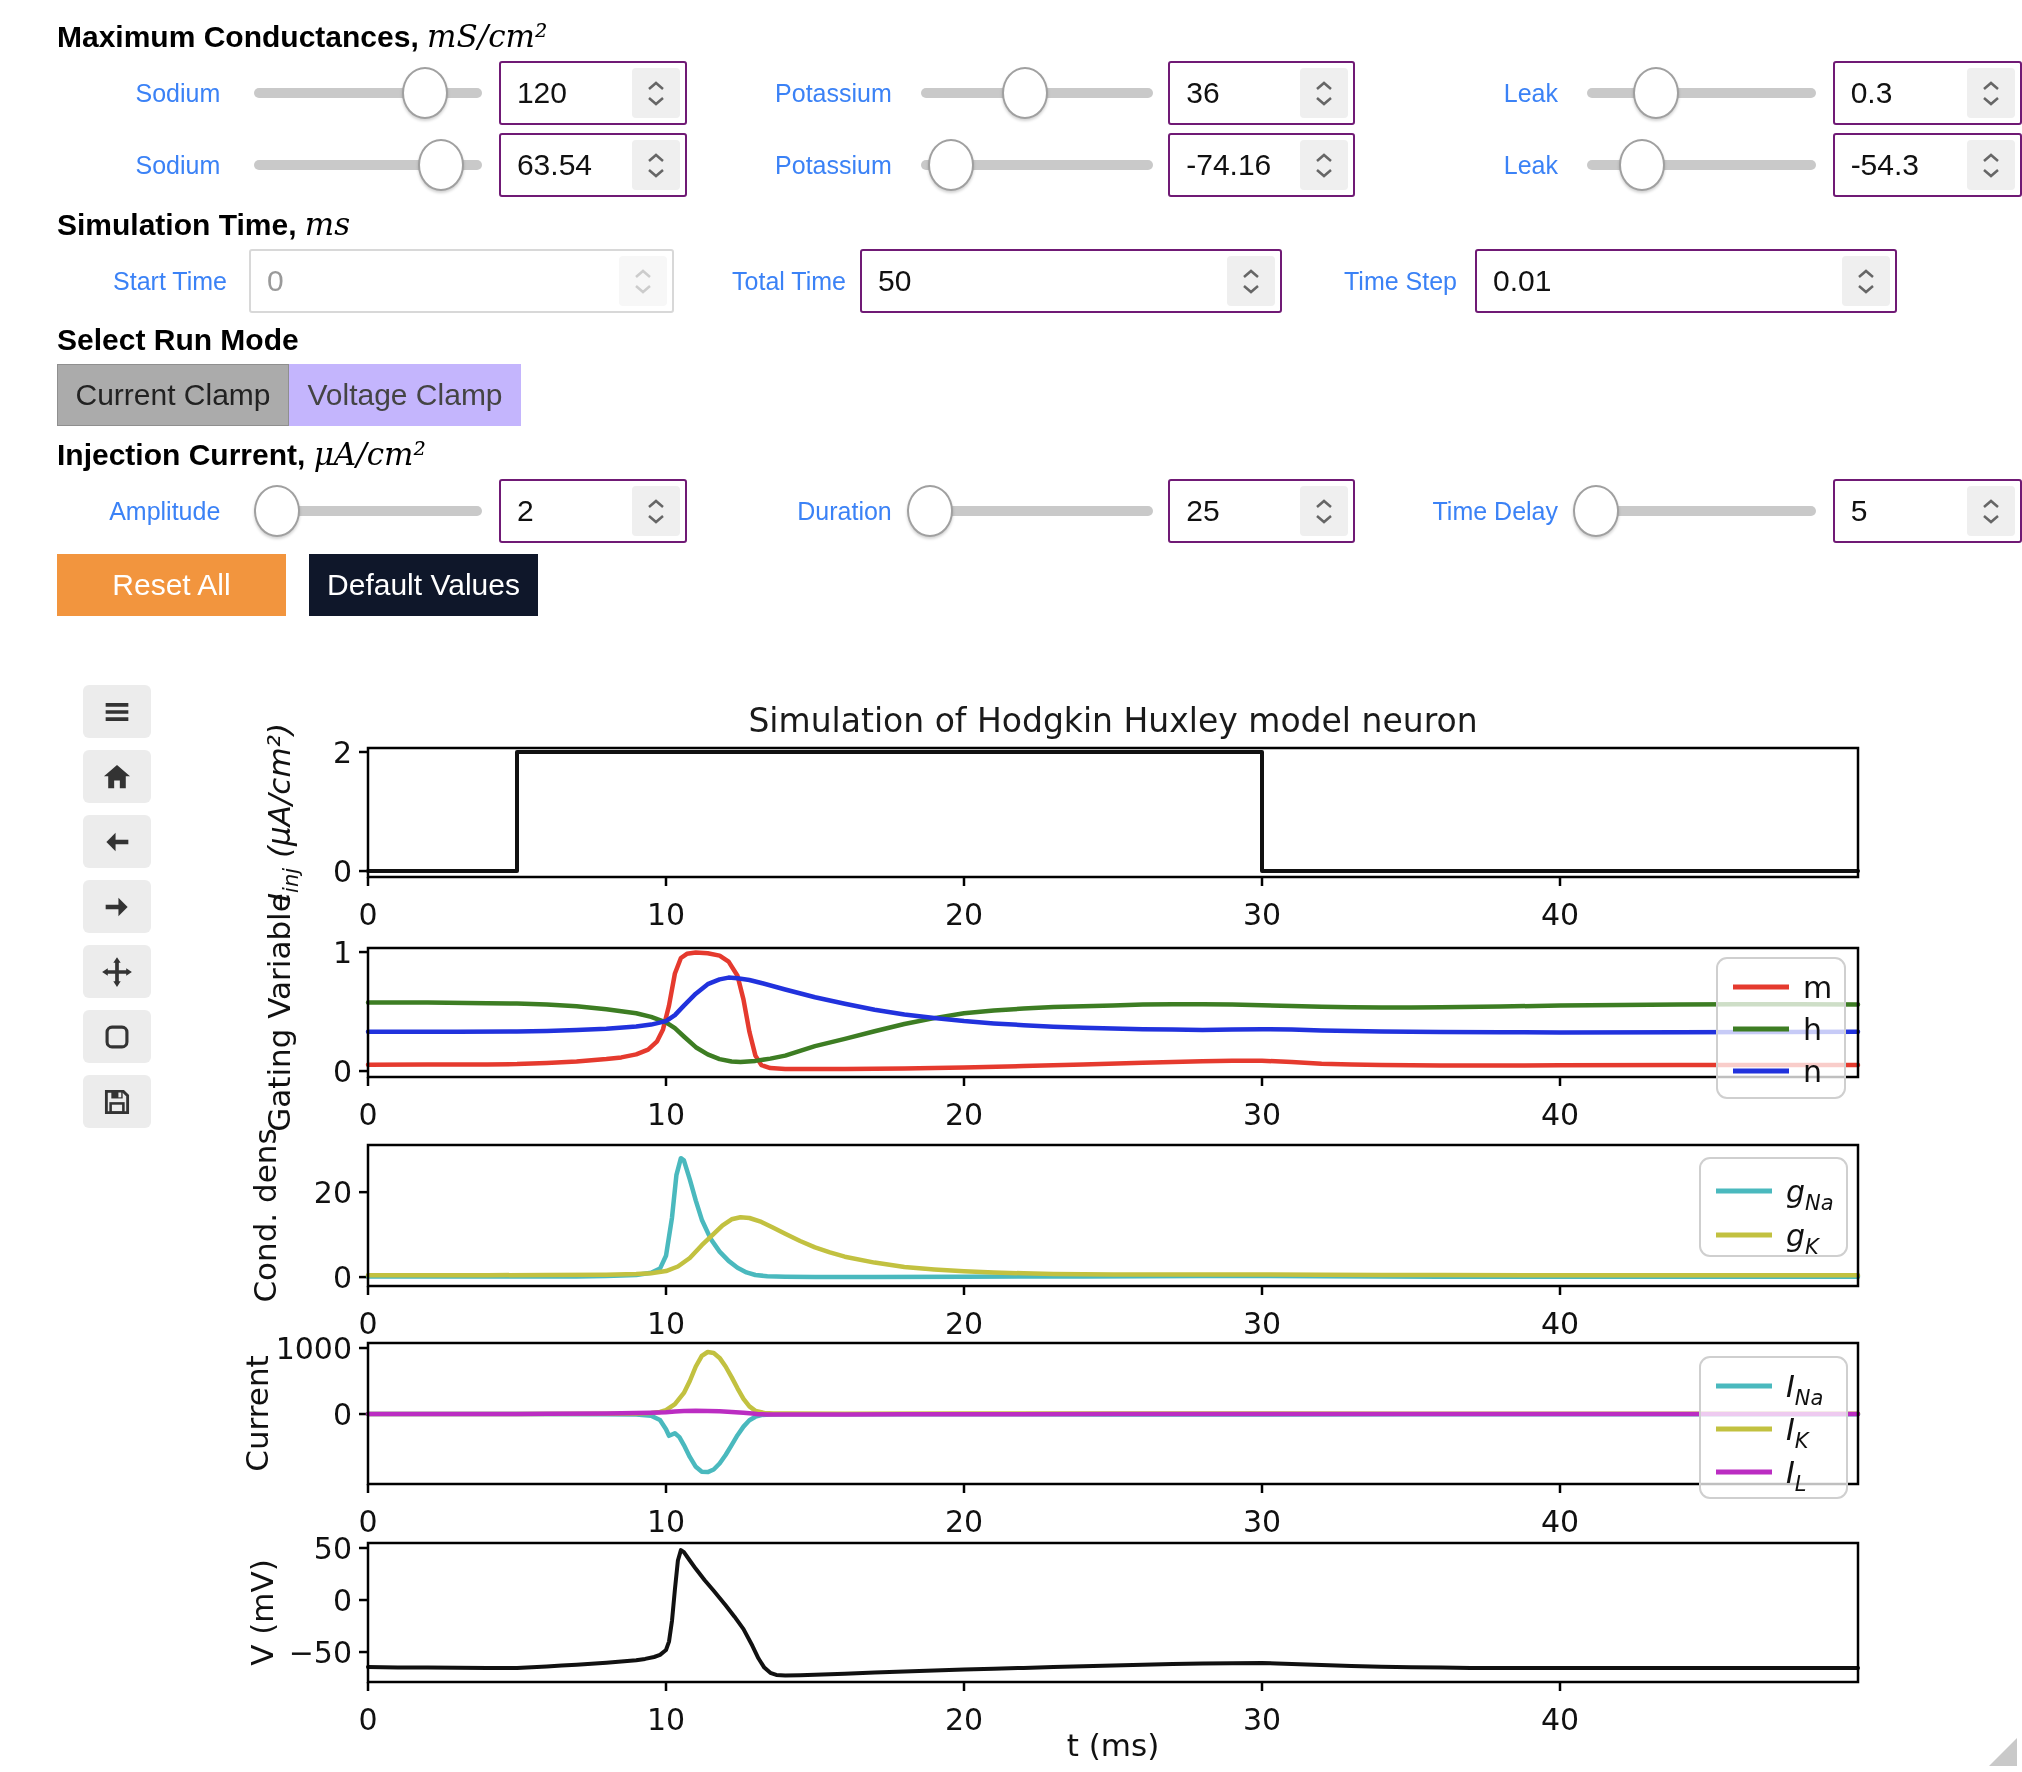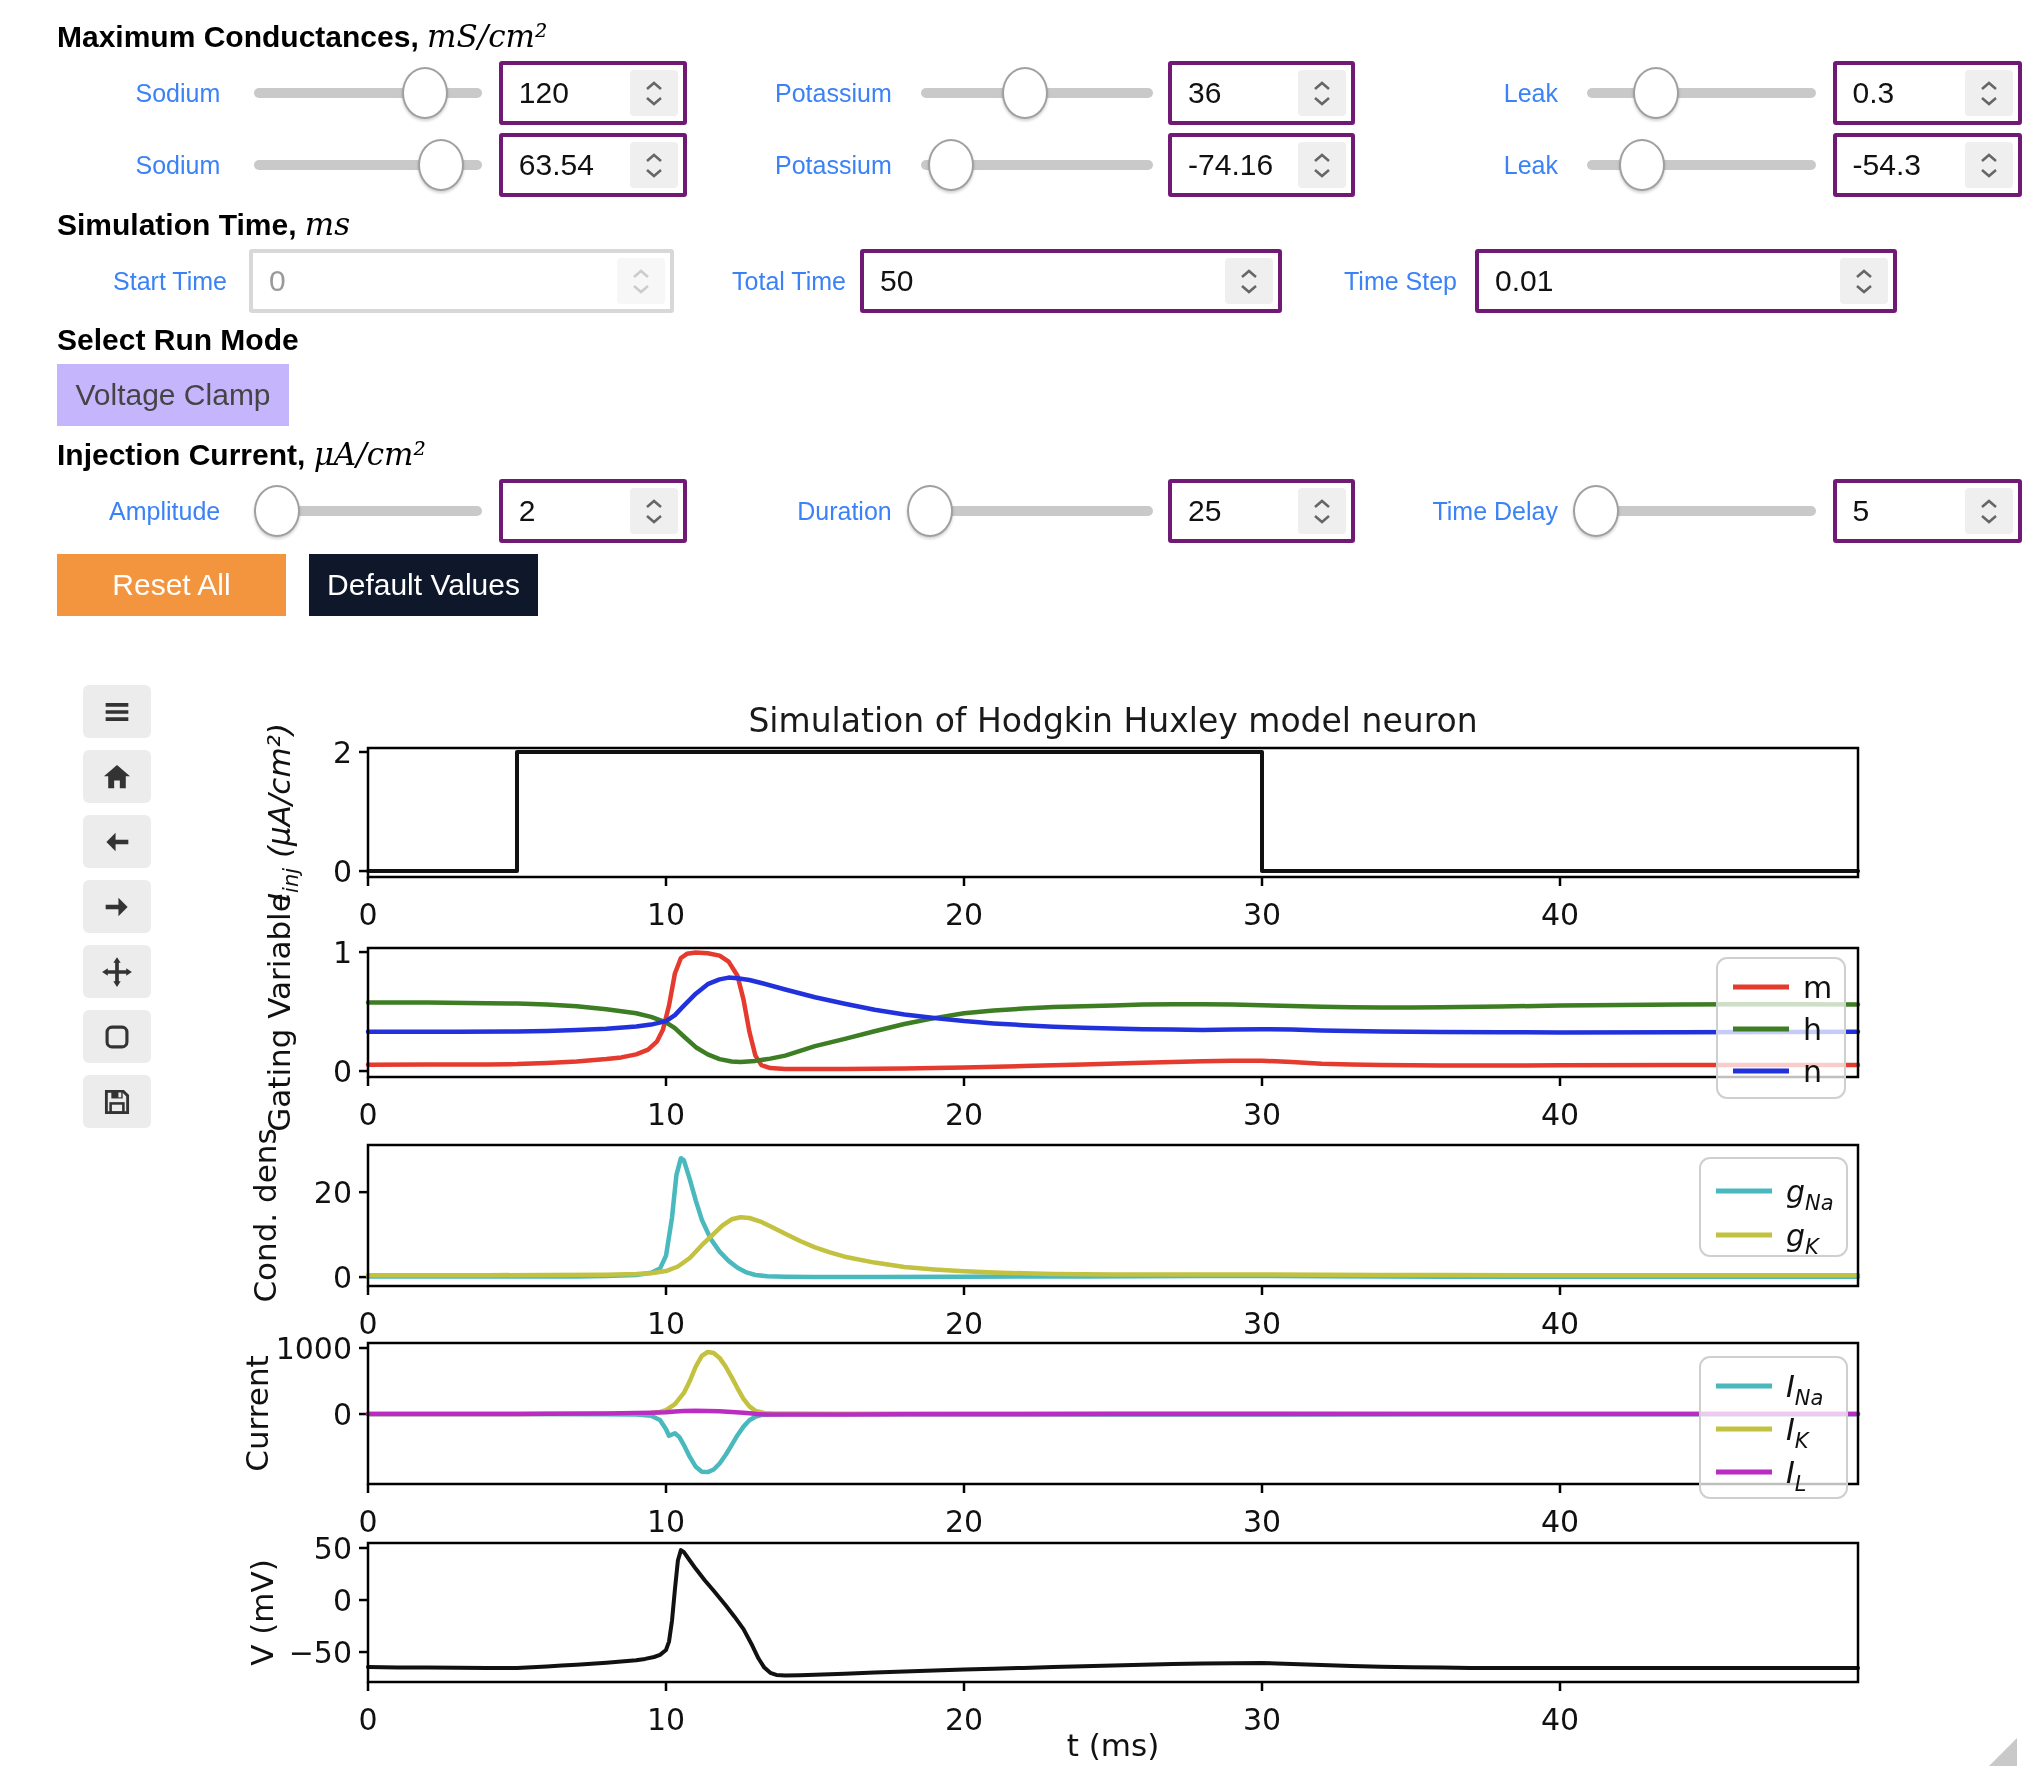--- a/index.html
+++ b/index.html
@@ -9,21 +9,21 @@
   h3.sec{font-size:30px;font-weight:bold;margin:0 0 4px 0;height:40px;line-height:40px;color:#000}
   h3.sec .unit{font-family:"DejaVu Serif",serif;font-style:italic;font-weight:normal;font-size:31px}
   .crow{display:flex;align-items:center;height:66px;margin-bottom:6px}
   .lb{font-size:25px;color:#3b82f6;text-align:right;white-space:nowrap}
   .w170{width:170px}.w167{width:167px;margin-left:44px}.w170b{width:170px;margin-left:40px}
   .slider{position:relative;height:56px}
   .sl1{width:237px;margin-left:34px}.sl2{width:242px;margin-left:29px}.sl3{width:238px;margin-left:29px}
   .track{position:absolute;left:0;right:0;top:50%;height:10px;margin-top:-5px;background:#c9c9c9;border-radius:5px}
   .handle{position:absolute;top:50%;left:50%;width:42px;height:48px;transform:translate(-50%,-50%);
           background:#fff;border:2px solid #a0a0a0;border-radius:50%;box-shadow:0 2px 3px rgba(0,0,0,.18)}
-  .numbox{position:relative;height:64px;border:4px solid #701a75;border-radius:3px;background:#fff;
+  .numbox{position:relative;height:64px;border:2px solid #701a75;border-radius:3px;background:#fff;
           display:flex;align-items:center;box-sizing:border-box}
   .n1{width:196px;margin-left:17px}.n2{width:194px;margin-left:15px}.n3{width:197px;margin-left:17px}
   .numbox .val{font-size:30px;padding-left:16px}
   .spin{position:absolute;right:5px;top:5px;bottom:5px;width:48px;background:#efefef;border-radius:4px;
         display:flex;flex-direction:column;align-items:center;justify-content:center;gap:5px}
   .spin svg{display:block}
   .wideIn{width:425px;margin-left:22px}
   .lbTT{width:123px;margin-left:49px}.wideIn2{width:422px;margin-left:14px}
   .lbTS{width:117px;margin-left:58px}.wideIn3{width:422px;margin-left:18px}
   .numbox.disabled{border-color:#d8d8d8}
@@ -187,20 +187,21 @@
           </svg>
           <svg width="18" height="10">
             <path d="M2 2 L9 8 L16 2" fill="none" stroke="#666" stroke-width="2.5"></path>
           </svg>
         </div>
       </div>
   </div>
 
   <h3 class="sec">Select Run Mode</h3>
   <div class="clamps">
+    <div class="clamp sel">Current Clamp</div>
     <div class="clamp unsel">Voltage Clamp</div>
   </div>
 
   <h3 class="sec" style="margin-top:8px"><span>Injection Current,</span> <span class="unit">μA/cm²</span></h3>
   <div class="crow">
     <div class="lb w170">Amplitude</div>
     <div class="slider sl1">
         <div class="track"></div>
         <div class="handle" style="left: 10%;"></div>
       </div>

